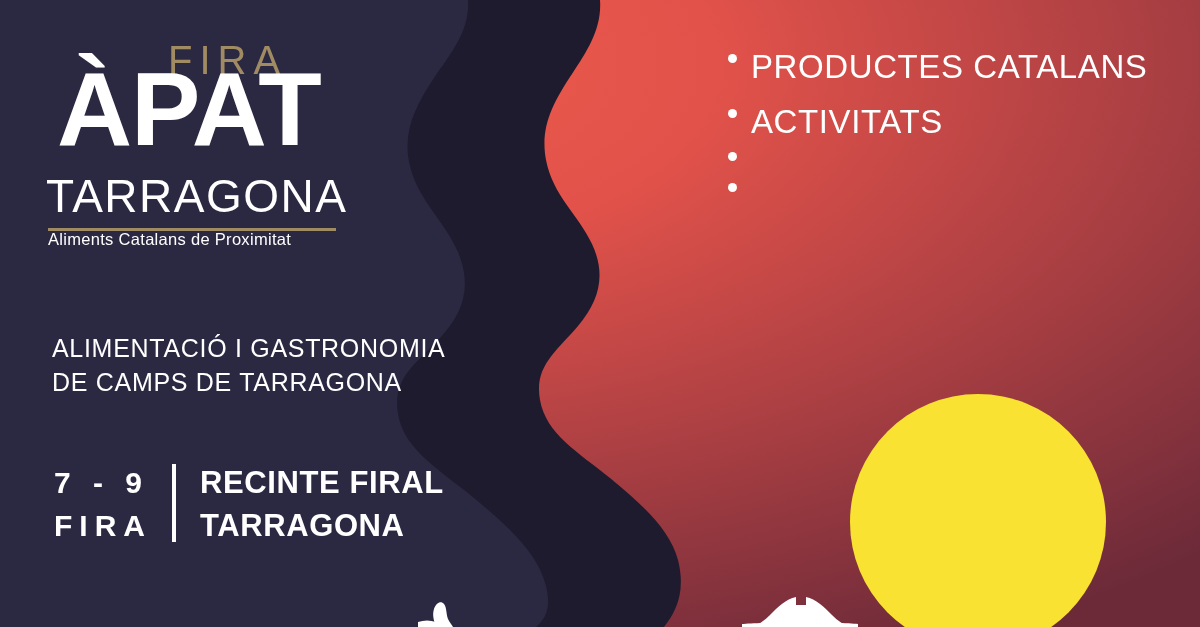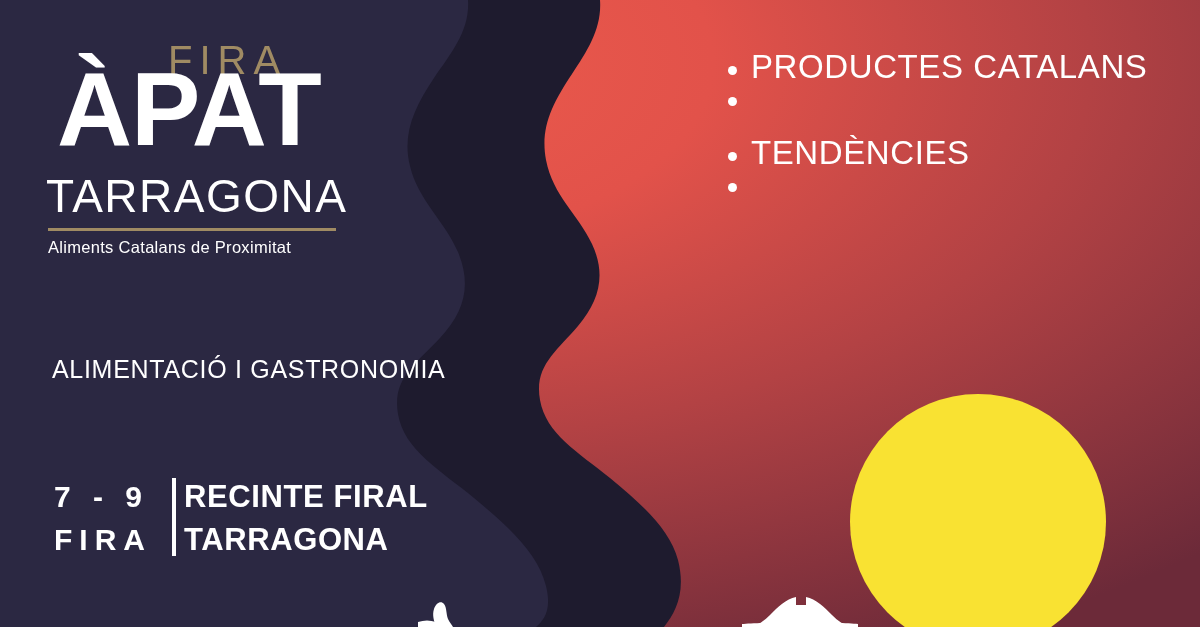--- a/index.html
+++ b/index.html
@@ -81,36 +81,36 @@
     height: 3px;
     background: #a08b63;
     margin-top: 9px;
   }
   .logo-tagline {
     font-size: 16.5px;
     font-weight: 400;
     letter-spacing: 0.3px;
     color: #ffffff;
     line-height: 1;
-    margin-top: 8px;
+    margin-top: 0;
   }
 
   
   .features {
     position: absolute;
     left: 728px;
     top: 50px;
     z-index: 5;
     list-style: none;
     margin: 0;
     padding: 0;
   }
   .features li {
     display: flex;
-    align-items: flex-end;
+    align-items: center;
     color: #ffffff;
     font-size: 33px;
     font-weight: 400;
     letter-spacing: 0.6px;
     line-height: 1;
     margin-bottom: 22px;
   }
   .features .dot {
     display: inline-block;
     width: 9px;
@@ -128,27 +128,27 @@
     position: absolute;
     left: 52px;
     top: 331px;
     z-index: 5;
     color: #ffffff;
     font-size: 25px;
     font-weight: 400;
     letter-spacing: 0.7px;
     line-height: 1.37;
   }
-  .subtitle div { white-space: nowrap; margin-top: 21px; }
+  .subtitle div { white-space: nowrap; }
 
   
   .info {
     position: absolute;
     left: 54px;
-    top: 476px;
+    top: 462px;
     z-index: 5;
     display: flex;
     align-items: stretch;
   }
   .info-date {
     color: #ffffff;
     font-size: 30px;
     font-weight: 700;
     letter-spacing: 7px;
     line-height: 1.42;
@@ -160,21 +160,21 @@
     background: #ffffff;
     margin: 2px 0 6px 0;
     flex: none;
   }
   .info-venue {
     color: #ffffff;
     font-size: 31px;
     font-weight: 700;
     letter-spacing: 0.6px;
     line-height: 1.38;
-    padding-left: 8px;
+    padding-left: 24px;
     white-space: nowrap;
   }
 
   
   .sponsors {
     position: absolute;
     left: 0;
     bottom: 0;
     width: 1200px;
     height: 34px;
@@ -233,32 +233,33 @@
     <div class="logo-tagline">Aliments Catalans de Proximitat</div>
   </div>
 
   <ul class="features">
     <li>
       <span class="dot"></span>
       <span>PRODUCTES CATALANS</span>
     </li>
     <li>
       <span class="dot"></span>
-    </li>
-    <li>
-      <span class="dot"></span>
-      <span>TENDÈNCIES</span>
+      <span>ACTIVITATS</span>
+    </li>
+    <li>
+      <span class="dot"></span>
     </li>
     <li>
       <span class="dot"></span>
     </li>
   </ul>
 
   <div class="subtitle">
     <div>ALIMENTACIÓ I GASTRONOMIA</div>
+    <div>DE CAMPS DE TARRAGONA</div>
   </div>
 
   <div class="info">
     <div class="info-date">
       <div>7 - 9</div>
       <div>FIRA</div>
     </div>
     <div class="info-divider"></div>
     <div class="info-venue">
       <div>RECINTE FIRAL</div>

